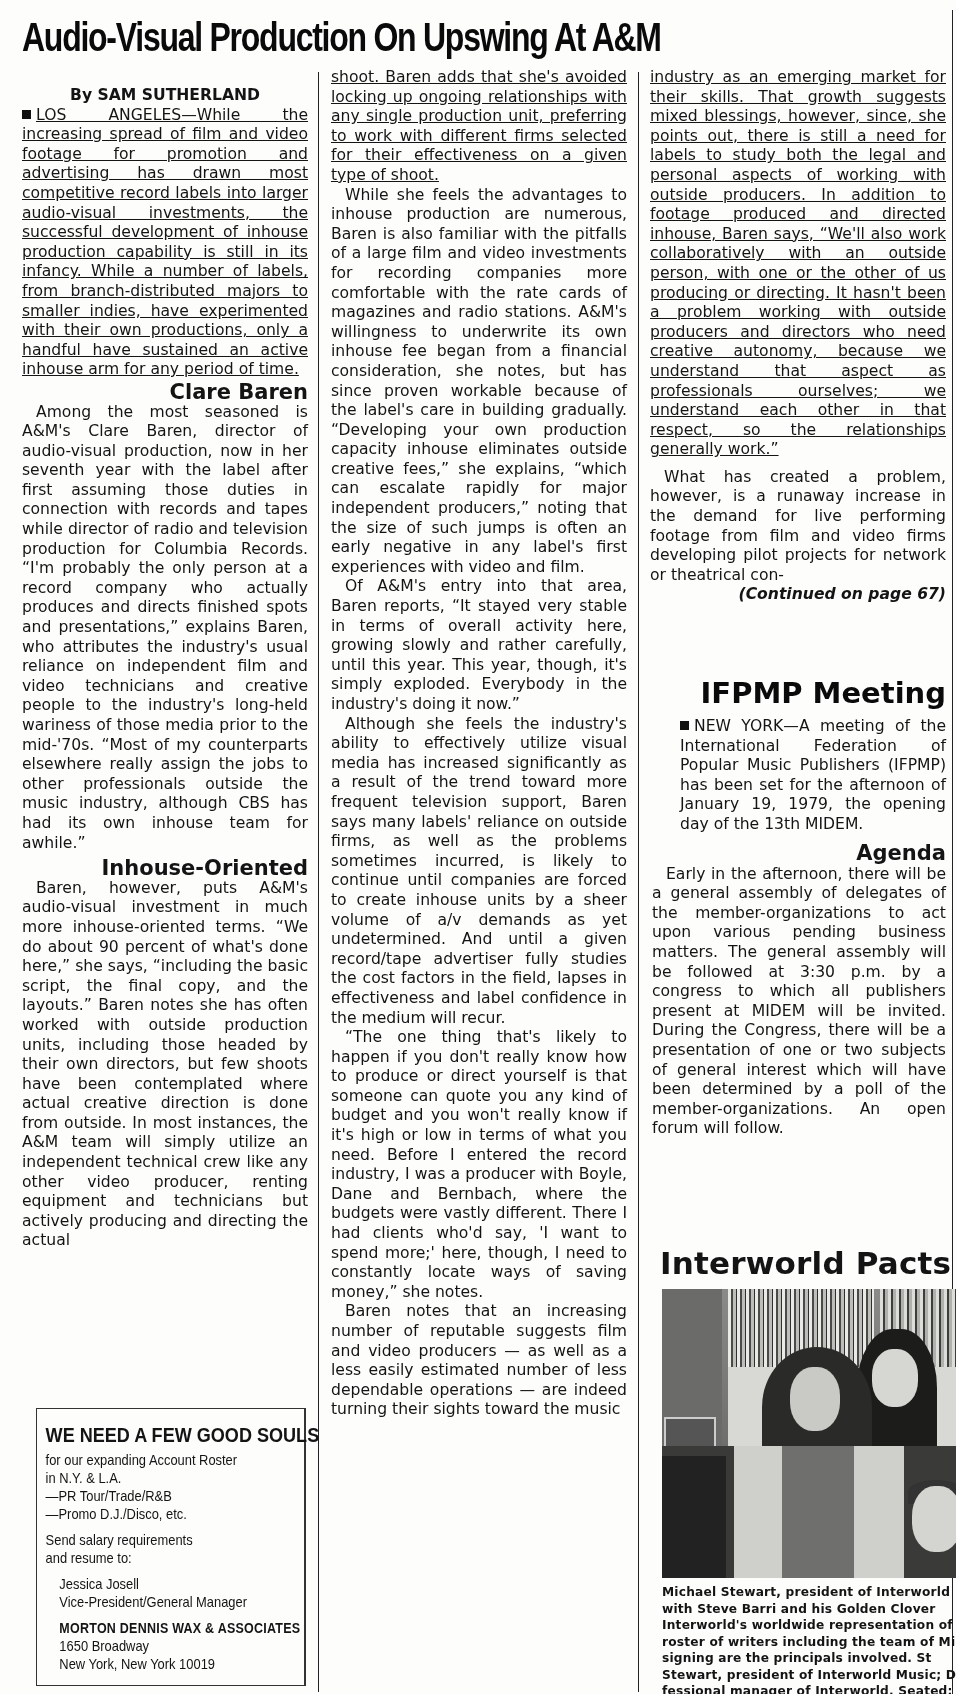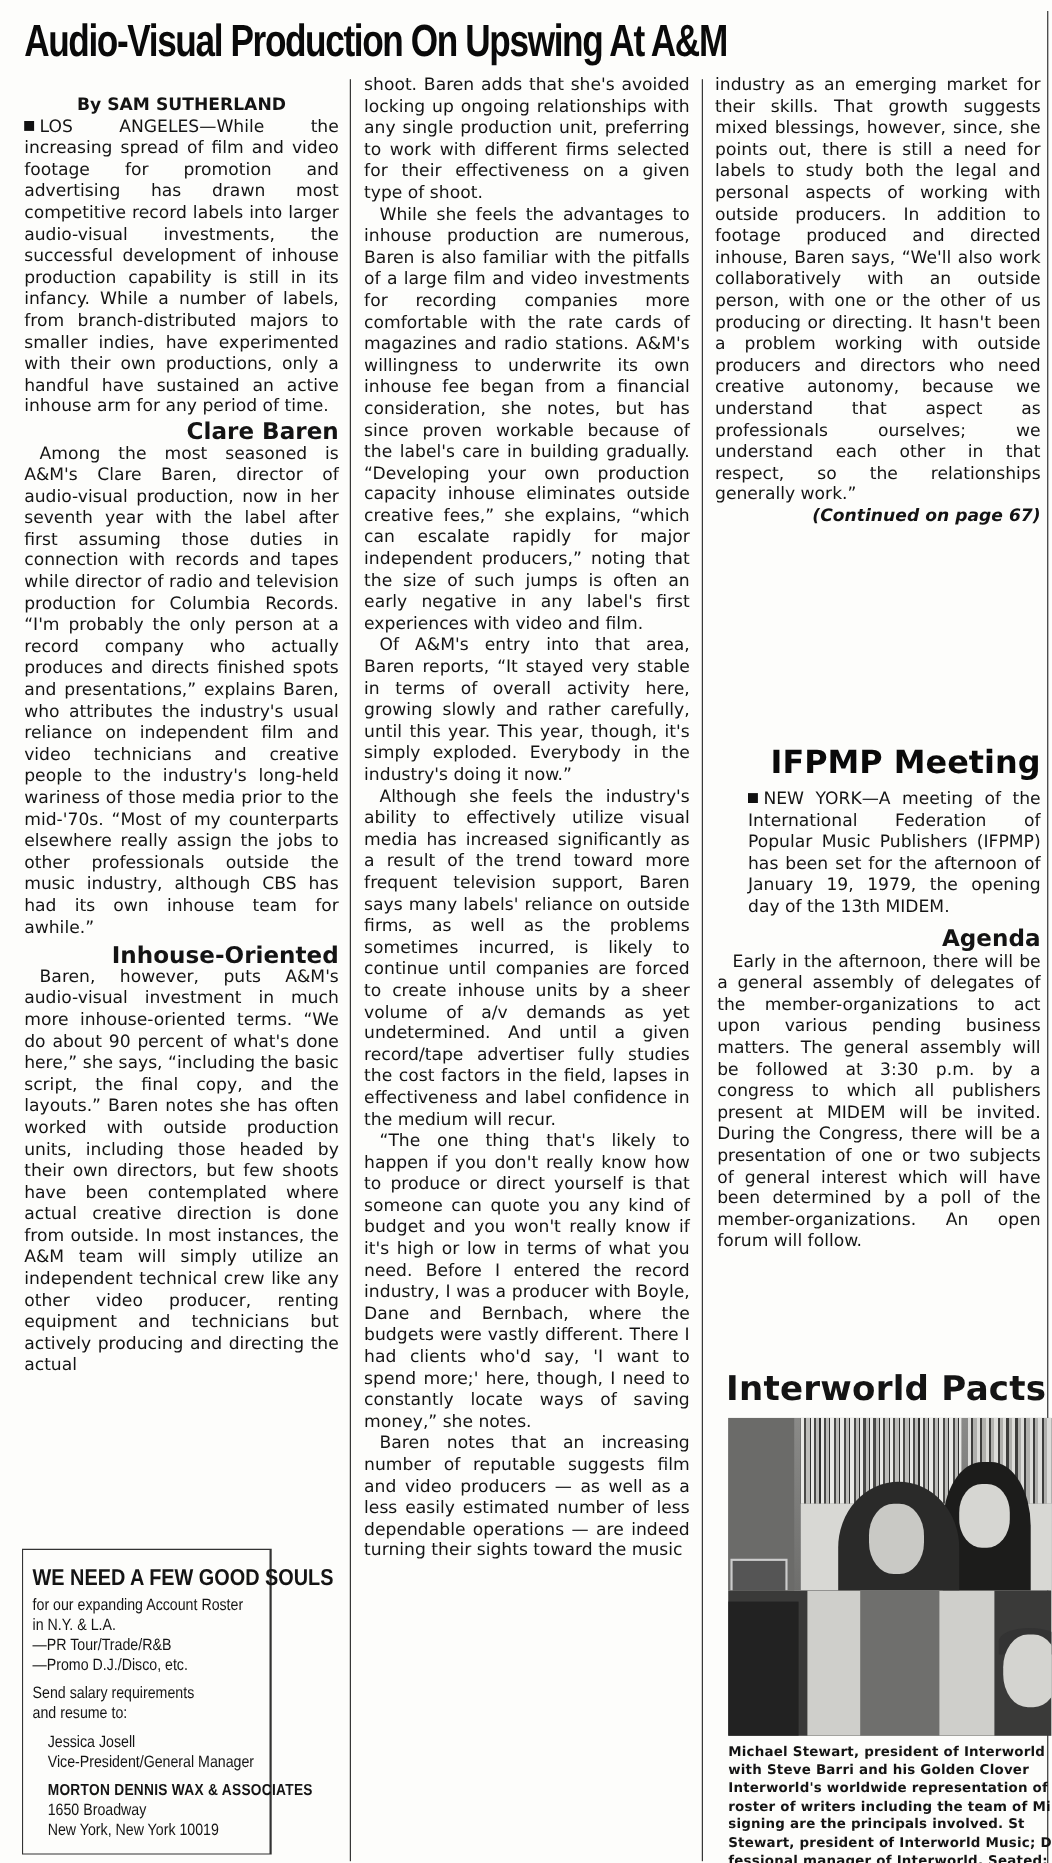--- a/index.html
+++ b/index.html
@@ -15,31 +15,31 @@
       font-weight: bold; font-size: 41px; letter-spacing: -1.6px;
       transform: scaleX(0.78); transform-origin: left top;
       white-space: nowrap; color: #0a0a0a;
     }
     .col {
       position: absolute; top: 66px;
       font-size: 15.6px; line-height: 19.6px;
       text-align: justify; hyphens: manual;
     }
     .col p { margin: 0; text-indent: 14px; }
-    .col p.noindent { text-indent: 0; }
+    .col p.noindent { text-indent: 0; text-decoration: underline; }
     .col1 { left: 22px; width: 286px; }
     .col2 { left: 331px; width: 296px; }
     .col3 { left: 650px; width: 296px; }
     .vrule { position: absolute; width: 1px; background: #222; }
     .byline { text-align: center; font-weight: bold; font-size: 15.6px; margin: 20px 0 0 0; }
     .subhead { text-align: right; font-weight: bold; font-size: 21px; margin: 3px 0 0 0; }
     .dateline-bullet { display: inline-block; width: 9px; height: 9px; background: #111; margin-right: 5px; vertical-align: 1px; }
     .cont { text-align: right; font-style: italic; font-weight: bold; }
     .ad {
-      position: absolute; left: 20px; top: 1408px; width: 227px; height: 278px;
+      position: absolute; left: 36px; top: 1408px; width: 270px; height: 278px;
       border: 1px solid #333; border-right-width: 2px;
       font-family: "Liberation Sans", sans-serif;
       padding: 0; box-sizing: border-box;
     }
     .ad .inner { transform: scaleX(0.86); transform-origin: left top; width: 320px; padding: 14px 0 0 10px; }
     .ad-title { font-weight: bold; font-size: 21px; letter-spacing: 0px; margin-bottom: 4px; }
     .ad-line { font-size: 15px; line-height: 18px; }
     .ad-gap { height: 8px; }
     .ad-indent { padding-left: 16px; }
     .ad-company { font-weight: bold; font-size: 14.5px; letter-spacing: 0.3px; }
@@ -129,20 +129,21 @@
   <p class="noindent">shoot. Baren adds that she's avoided locking up ongoing relationships with any single production unit, preferring to work with different firms selected for their effectiveness on a given type of shoot.</p>
   <p>While she feels the advantages to inhouse production are numerous, Baren is also familiar with the pitfalls of a large film and video investments for recording companies more comfortable with the rate cards of magazines and radio stations. A&amp;M's willingness to underwrite its own inhouse fee began from a financial consideration, she notes, but has since proven workable because of the label's care in building gradually. “Developing your own production capacity inhouse eliminates outside creative fees,” she explains, “which can escalate rapidly for major independent producers,” noting that the size of such jumps is often an early negative in any label's first experiences with video and film.</p>
   <p>Of A&amp;M's entry into that area, Baren reports, “It stayed very stable in terms of overall activity here, growing slowly and rather carefully, until this year. This year, though, it's simply exploded. Everybody in the industry's doing it now.”</p>
   <p>Although she feels the industry's ability to effectively utilize visual media has increased significantly as a result of the trend toward more frequent television support, Baren says many labels' reliance on outside firms, as well as the problems sometimes incurred, is likely to continue until companies are forced to create inhouse units by a sheer volume of a/v demands as yet undetermined. And until a given record/tape advertiser fully studies the cost factors in the field, lapses in effectiveness and label confidence in the medium will recur.</p>
   <p>“The one thing that's likely to happen if you don't really know how to produce or direct yourself is that someone can quote you any kind of budget and you won't really know if it's high or low in terms of what you need. Before I entered the record industry, I was a producer with Boyle, Dane and Bernbach, where the budgets were vastly different. There I had clients who'd say, 'I want to spend more;' here, though, I need to constantly locate ways of saving money,” she notes.</p>
   <p>Baren notes that an increasing number of reputable suggests film and video producers — as well as a less easily estimated number of less dependable operations — are indeed turning their sights toward the music</p>
 </div>
 
 <div class="col col3" style="top:68px;">
   <p class="noindent">industry as an emerging market for their skills. That growth suggests mixed blessings, however, since, she points out, there is still a need for labels to study both the legal and personal aspects of working with outside producers. In addition to footage produced and directed inhouse, Baren says, “We'll also work collaboratively with an outside person, with one or the other of us producing or directing. It hasn't been a problem working with outside producers and directors who need creative autonomy, because we understand that aspect as professionals ourselves; we understand each other in that respect, so the relationships generally work.”</p>
+  <p style="margin-top:8px;">What has created a problem, however, is a runaway increase in the demand for live performing footage from film and video firms developing pilot projects for network or theatrical con-</p>
   <div class="cont">(Continued on page 67)</div>
 </div>
 
 <div class="ifpmp">
   <div class="sidehead">
     <div>IFPMP Meeting</div>
   </div>
   <p class="noindent"><span class="dateline-bullet"></span><span>NEW YORK—A meeting of the International Federation of Popular Music Publishers (IFPMP) has been set for the afternoon of January 19, 1979, the opening day of the 13th MIDEM.</span></p>
   <div class="subhead" style="margin-top:6px;">Agenda</div>
   <p>Early in the afternoon, there will be a general assembly of delegates of the member-organizations to act upon various pending business matters. The general assembly will be followed at 3:30 p.m. by a congress to which all publishers present at MIDEM will be invited. During the Congress, there will be a presentation of one or two subjects of general interest which will have been determined by a poll of the member-organizations. An open forum will follow.</p>

